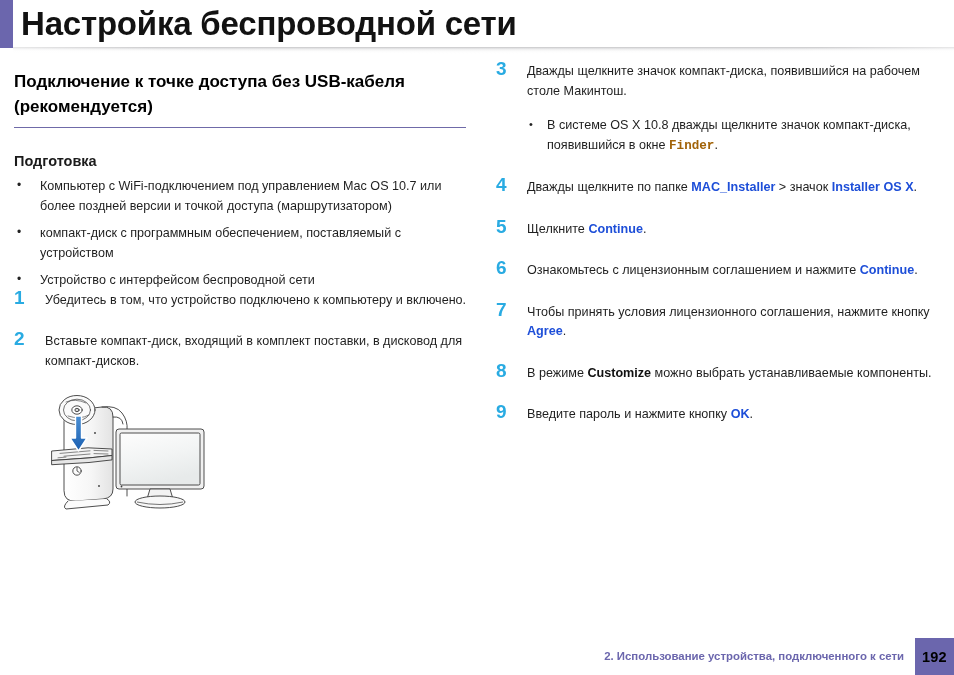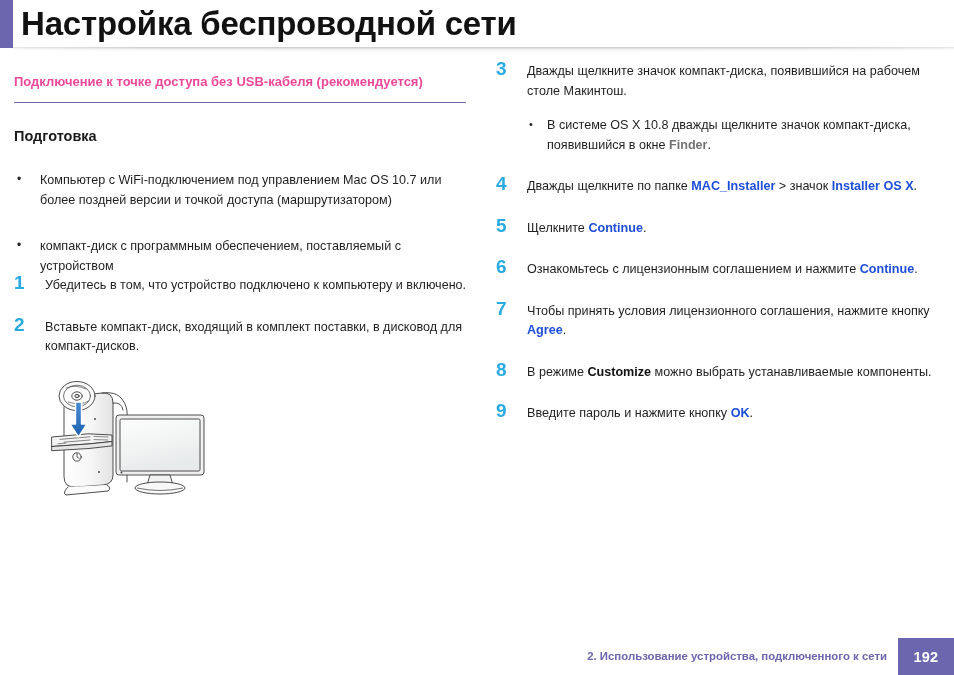--- a/index.html
+++ b/index.html
@@ -71,24 +71,24 @@
   }
   .col {
     position: absolute;
     top: 0;
   }
   .col-left  { left: 14px;  width: 460px; }
   .col-right { left: 496px; width: 448px; }
 
   
   .section-heading {
-    font-size: 13px;
+    font-size: 17px;
     font-weight: bold;
     line-height: 25px;
-    color: #ec4899;
+    color: #000000;
     margin: 0;
     padding-top: 7px;
   }
   .heading-rule {
     width: 452px;
     height: 1px;
     background: #6f6aa8;
     margin-top: 8px;
   }
 
@@ -105,21 +105,21 @@
     margin: 0;
     padding: 0;
     list-style: none;
   }
   .bullet-item {
     position: relative;
     padding-left: 26px;
     font-size: 12.6px;
     line-height: 19.5px;
     color: #1f1f1f;
-    margin-top: 27px;
+    margin-top: 8px;
   }
   .bullet-item::before {
     content: "\2022";
     position: absolute;
     left: 3px;
     top: -1px;
     font-size: 12px;
     color: #222;
   }
 
@@ -168,21 +168,21 @@
     margin-top: 15px;
   }
   .sub-bullet::before {
     content: "\2022";
     position: absolute;
     left: 2px;
     top: -1px;
     font-size: 11px;
     color: #222;
   }
-  .sub-bullet b { font-weight: bold; color: #737373; }
+  .sub-bullet b { font-weight: bold; color: #a16207; font-family: Liberation Mono, monospace; }
 
   
   .steps .step:first-child { margin-top: 0; }
 
   
   .illustration {
     margin-top: 22px;
     margin-left: 28px;
     width: 170px;
     height: 118px;
@@ -199,23 +199,23 @@
   }
   .footer-text {
     font-size: 11.4px;
     font-weight: bold;
     color: #6b66ad;
     line-height: 37px;
     padding-right: 11px;
     white-space: nowrap;
   }
   .footer-page {
-    width: 56px;
+    width: 39px;
     background: #6b66ad;
-    color: #ffffff;
+    color: #000000;
     font-size: 14.5px;
     font-weight: bold;
     display: flex;
     align-items: center;
     justify-content: center;
     letter-spacing: 0.2px;
   }
 </style>
 </head>
 <body>
@@ -231,20 +231,21 @@
   <div class="col col-left">
 
     <h2 class="section-heading">Подключение к точке доступа без USB-кабеля (рекомендуется)</h2>
     <div class="heading-rule"></div>
 
     <h3 class="sub-heading">Подготовка</h3>
 
     <ul class="bullet-list" id="requirements-list">
         <li class="bullet-item">Компьютер с WiFi-подключением под управлением Mac OS 10.7 или более поздней версии и точкой доступа (маршрутизатором)</li>
         <li class="bullet-item">компакт-диск с программным обеспечением, поставляемый с устройством</li>
+        <li class="bullet-item">Устройство с интерфейсом беспроводной сети</li>
       </ul>
 
     <ol class="steps" id="left-steps">
         <li class="step">
           <div class="step-num">1</div>
           <div class="step-text">Убедитесь в том, что устройство подключено к компьютеру и включено.</div>
         </li>
         <li class="step">
           <div class="step-num">2</div>
           <div class="step-text">Вставьте компакт-диск, входящий в комплект поставки, в дисковод для компакт-дисков.</div>

